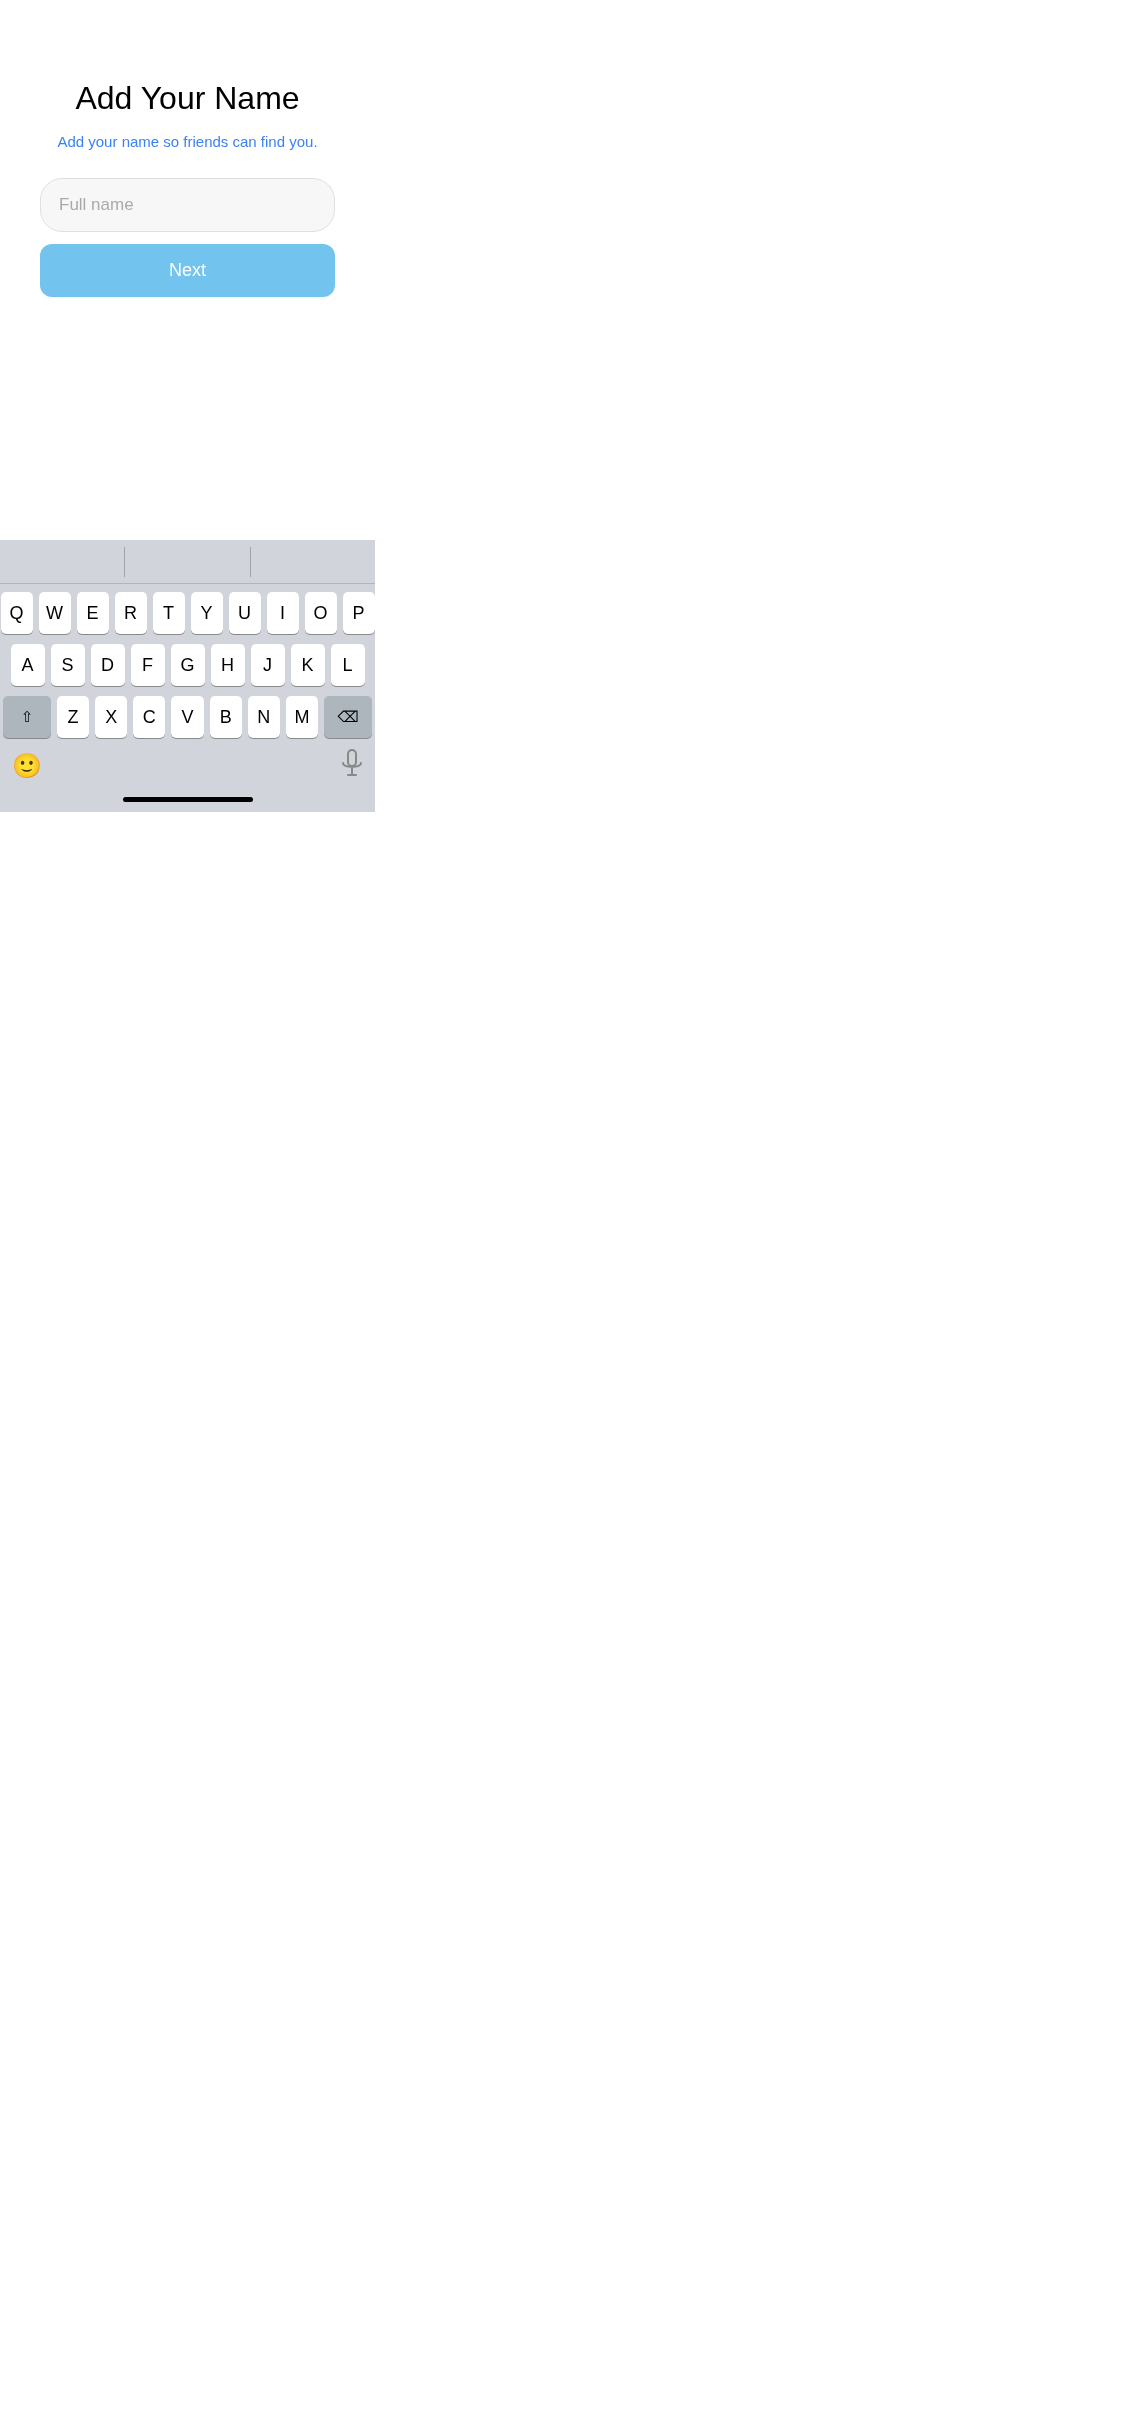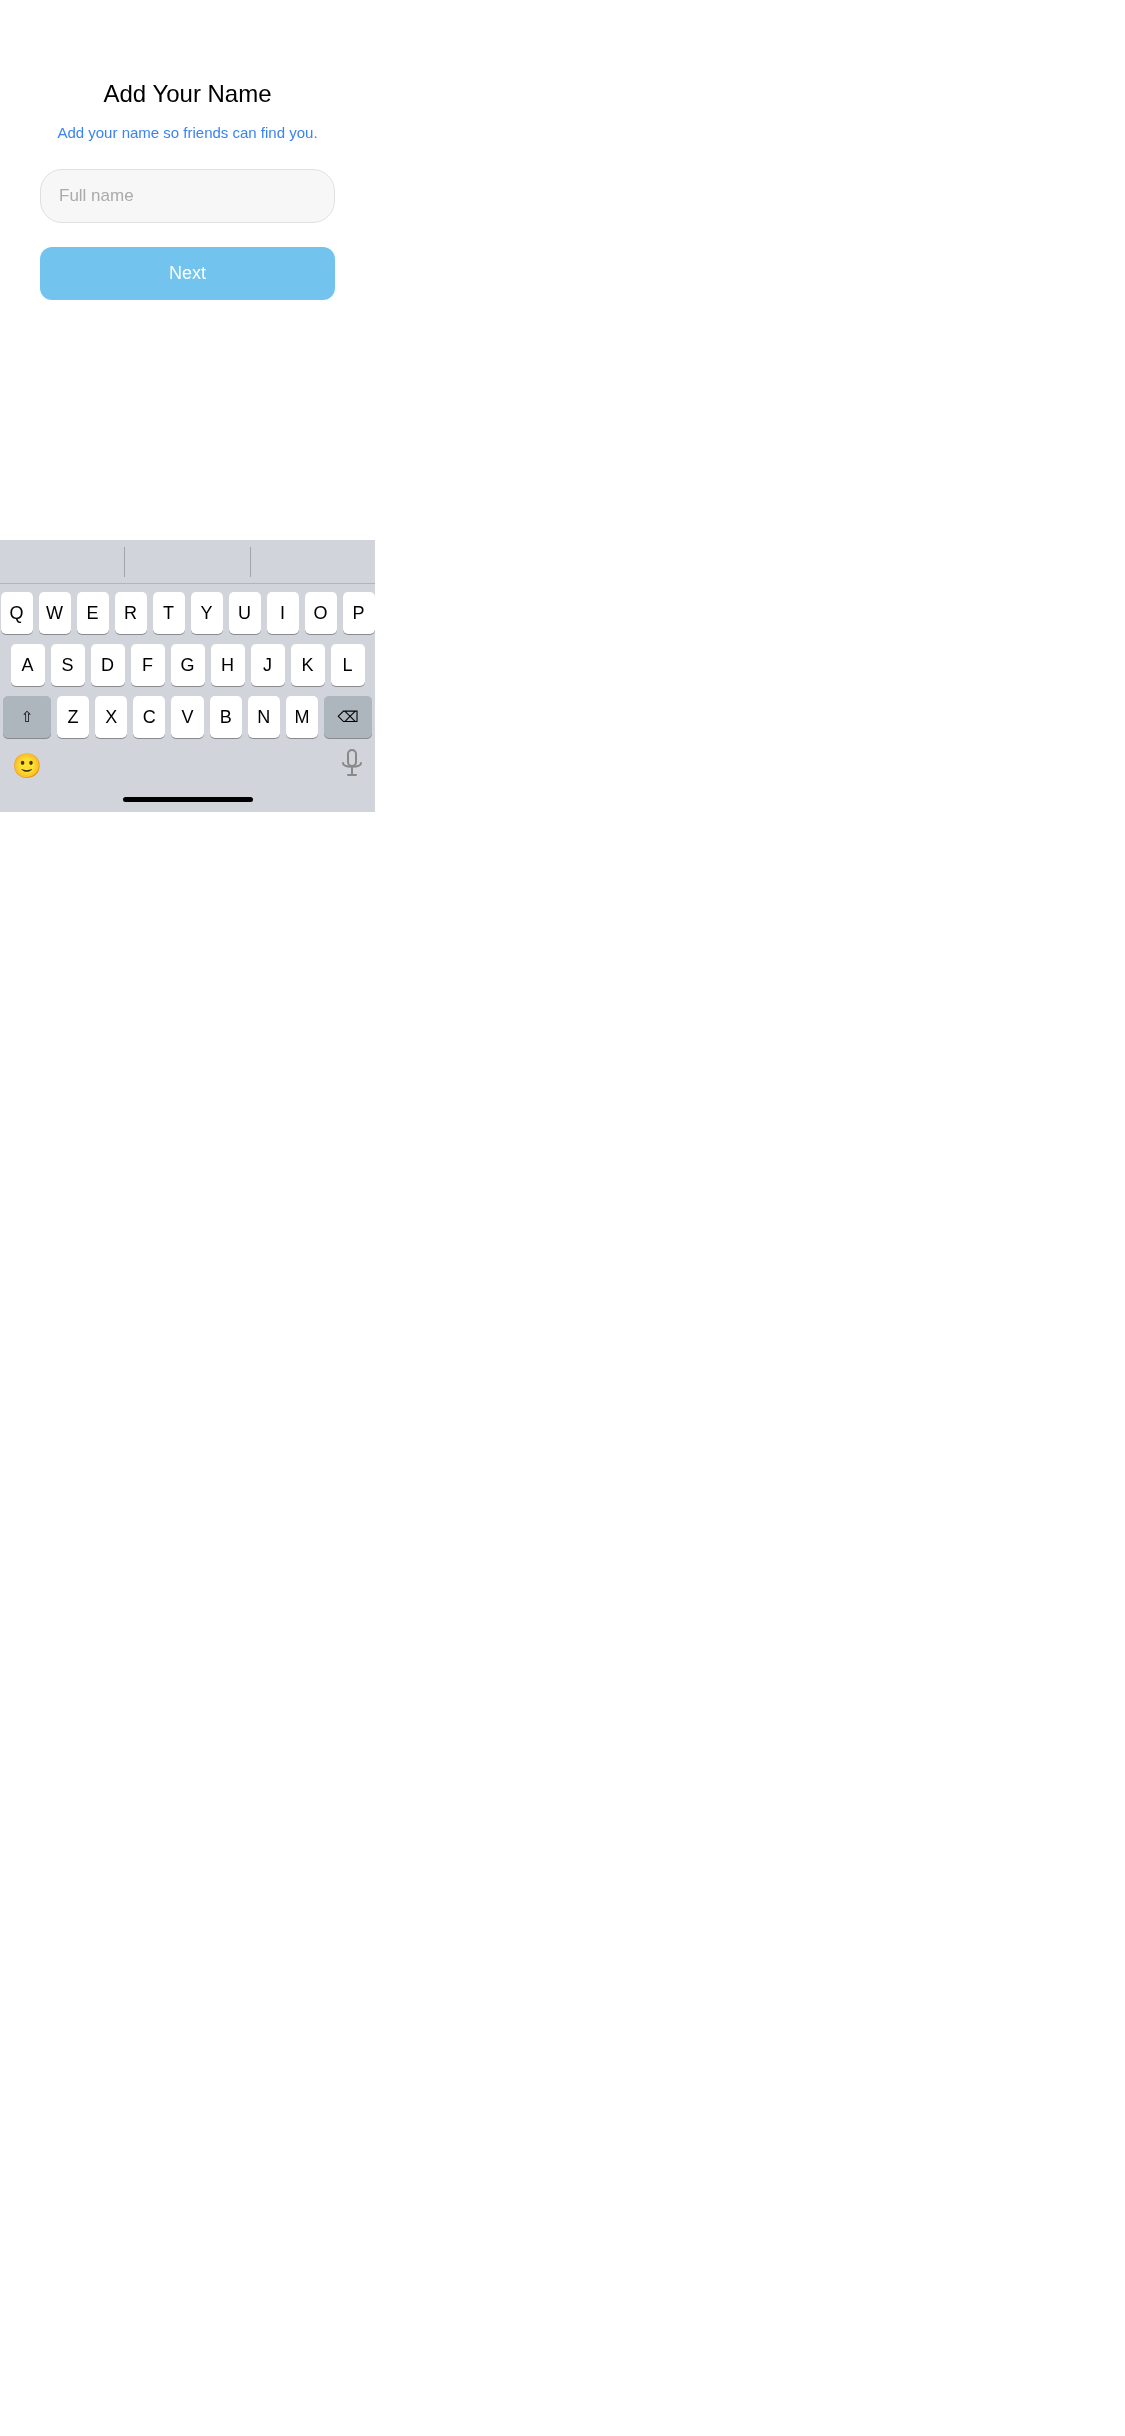--- a/index.html
+++ b/index.html
@@ -15,21 +15,21 @@
     }
 
     .main-content {
       padding: 80px 40px 0 40px;
       display: flex;
       flex-direction: column;
       align-items: center;
     }
 
     .page-title {
-      font-size: 24px;
+      font-size: 32px;
       font-weight: 400;
       color: #000000;
       text-align: center;
       margin-bottom: 16px;
     }
 
     .page-subtitle {
       font-size: 15px;
       color: #3b82f6;
       text-align: center;
@@ -38,21 +38,21 @@
 
     .name-input {
       width: 100%;
       padding: 16px 18px;
       border: 1px solid #e0e0e0;
       border-radius: 22px;
       font-size: 17px;
       color: #000;
       background: #f7f7f7;
       outline: none;
-      margin-bottom: 24px;
+      margin-bottom: 12px;
     }
 
     .name-input::placeholder {
       color: #aaaaaa;
     }
 
     .next-button {
       width: 100%;
       padding: 16px;
       background: #72c4ef;

